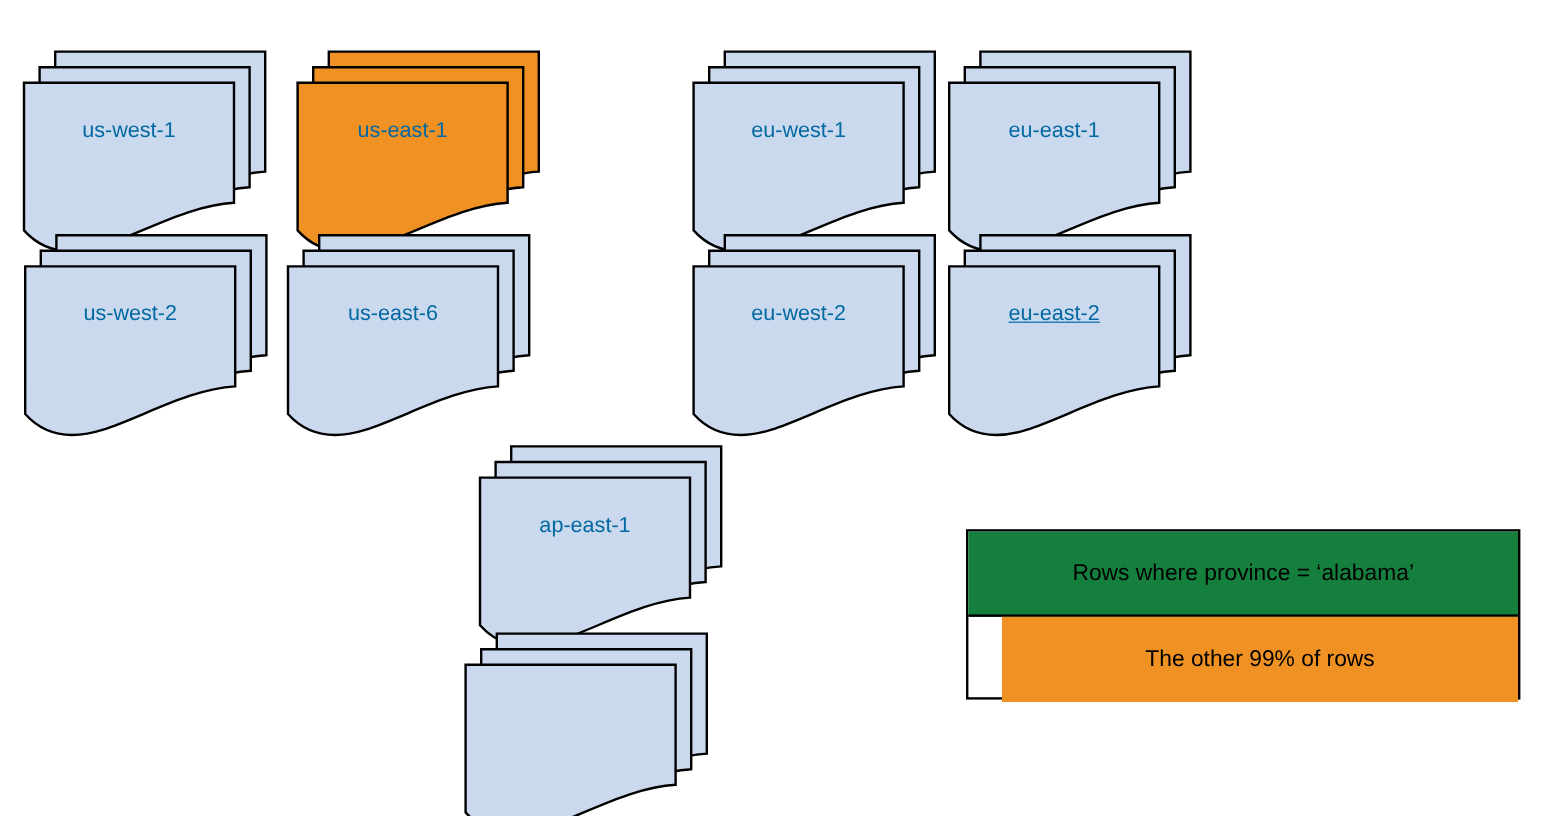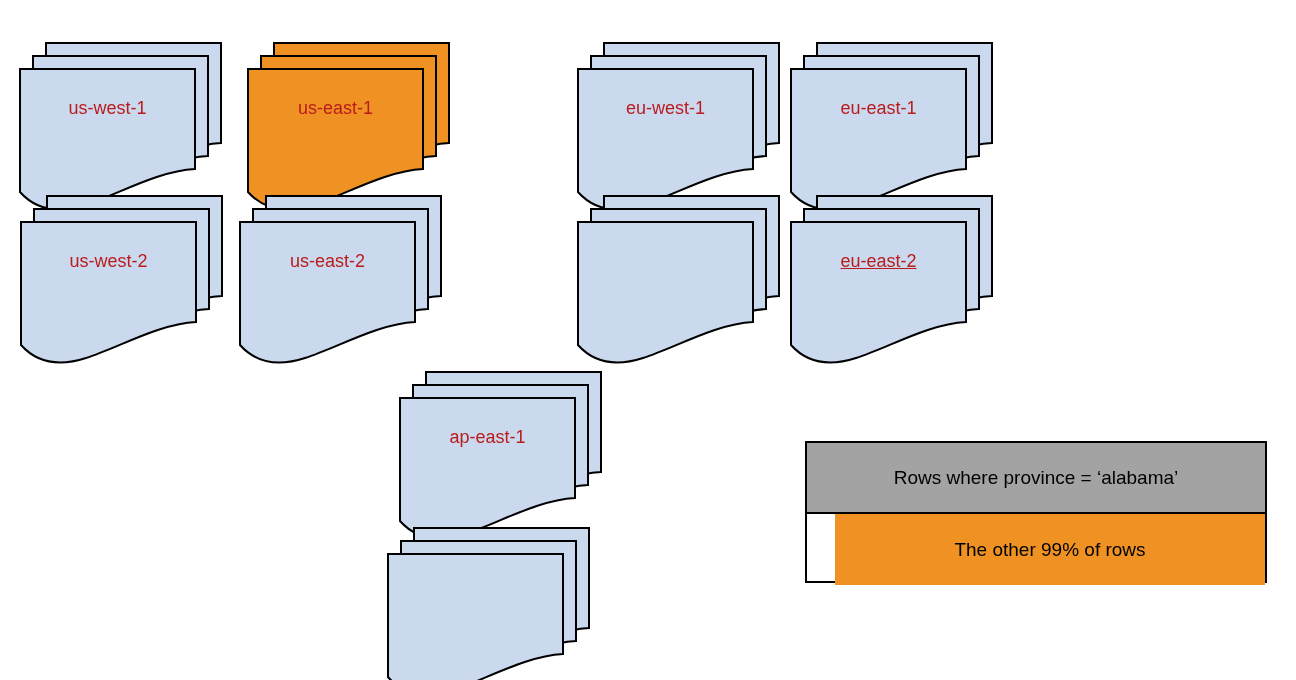--- a/index.html
+++ b/index.html
@@ -34,21 +34,21 @@
     overflow: visible;
   }
   .stack-label {
     position: absolute;
     left: 0;
     top: 0;
     width: 175px;
     text-align: center;
     font-family: "Liberation Sans", sans-serif;
     font-size: 18px;
-    color: #b91c1c;
+    color: #0369a1;
     white-space: nowrap;
     pointer-events: none;
     user-select: none;
   }
 
   
   .legend {
     position: absolute;
     border: 2px solid #000000;
     box-sizing: border-box;
@@ -110,28 +110,29 @@
         <path d="M 0 0 L 175 0 L 175 100 C 137 102 97 126 65 136 C 40 144 17 142 0 123 Z" fill="#cbd9ef" stroke="#000000" stroke-width="2" stroke-linejoin="miter"></path>
       </svg>
       <div class="stack-label" style="top: 55px;">us-west-2</div>
     </div>
     <div class="stack" style="left: 240px; top: 196px;">
       <svg width="240" height="160" viewBox="0 0 240 160" style="position: absolute; left: 0px; top: 26px;">
         <path d="M 26 -26 L 201 -26 L 201 74 C 163 76 123 100 91 110 C 66 118 43 116 26 97 Z" fill="#cbd9ef" stroke="#000000" stroke-width="2" stroke-linejoin="miter"></path>
         <path d="M 13 -13 L 188 -13 L 188 87 C 150 89 110 113 78 123 C 53 131 30 129 13 110 Z" fill="#cbd9ef" stroke="#000000" stroke-width="2" stroke-linejoin="miter"></path>
         <path d="M 0 0 L 175 0 L 175 100 C 137 102 97 126 65 136 C 40 144 17 142 0 123 Z" fill="#cbd9ef" stroke="#000000" stroke-width="2" stroke-linejoin="miter"></path>
       </svg>
-      <div class="stack-label" style="top: 55px;">us-east-2</div>
+      <div class="stack-label" style="top: 55px;">us-east-6</div>
     </div>
     <div class="stack" style="left: 578px; top: 196px;">
       <svg width="240" height="160" viewBox="0 0 240 160" style="position: absolute; left: 0px; top: 26px;">
         <path d="M 26 -26 L 201 -26 L 201 74 C 163 76 123 100 91 110 C 66 118 43 116 26 97 Z" fill="#cbd9ef" stroke="#000000" stroke-width="2" stroke-linejoin="miter"></path>
         <path d="M 13 -13 L 188 -13 L 188 87 C 150 89 110 113 78 123 C 53 131 30 129 13 110 Z" fill="#cbd9ef" stroke="#000000" stroke-width="2" stroke-linejoin="miter"></path>
         <path d="M 0 0 L 175 0 L 175 100 C 137 102 97 126 65 136 C 40 144 17 142 0 123 Z" fill="#cbd9ef" stroke="#000000" stroke-width="2" stroke-linejoin="miter"></path>
       </svg>
+      <div class="stack-label" style="top: 55px;">eu-west-2</div>
     </div>
     <div class="stack" style="left: 791px; top: 196px;">
       <svg width="240" height="160" viewBox="0 0 240 160" style="position: absolute; left: 0px; top: 26px;">
         <path d="M 26 -26 L 201 -26 L 201 74 C 163 76 123 100 91 110 C 66 118 43 116 26 97 Z" fill="#cbd9ef" stroke="#000000" stroke-width="2" stroke-linejoin="miter"></path>
         <path d="M 13 -13 L 188 -13 L 188 87 C 150 89 110 113 78 123 C 53 131 30 129 13 110 Z" fill="#cbd9ef" stroke="#000000" stroke-width="2" stroke-linejoin="miter"></path>
         <path d="M 0 0 L 175 0 L 175 100 C 137 102 97 126 65 136 C 40 144 17 142 0 123 Z" fill="#cbd9ef" stroke="#000000" stroke-width="2" stroke-linejoin="miter"></path>
       </svg>
       <div class="stack-label" style="top: 55px; text-decoration: underline;">eu-east-2</div>
     </div>
     <div class="stack" style="left: 400px; top: 372px;">
@@ -143,20 +144,20 @@
       <div class="stack-label" style="top: 55px;">ap-east-1</div>
     </div>
     <div class="stack" style="left: 388px; top: 528px;">
       <svg width="240" height="160" viewBox="0 0 240 160" style="position: absolute; left: 0px; top: 26px;">
         <path d="M 26 -26 L 201 -26 L 201 74 C 163 76 123 100 91 110 C 66 118 43 116 26 97 Z" fill="#cbd9ef" stroke="#000000" stroke-width="2" stroke-linejoin="miter"></path>
         <path d="M 13 -13 L 188 -13 L 188 87 C 150 89 110 113 78 123 C 53 131 30 129 13 110 Z" fill="#cbd9ef" stroke="#000000" stroke-width="2" stroke-linejoin="miter"></path>
         <path d="M 0 0 L 175 0 L 175 100 C 137 102 97 126 65 136 C 40 144 17 142 0 123 Z" fill="#cbd9ef" stroke="#000000" stroke-width="2" stroke-linejoin="miter"></path>
       </svg>
     </div>
     <div class="legend" style="left: 805px; top: 441px; width: 462px; height: 142px;">
-      <div class="legend-row top" style="height: 71px; background: #a3a3a3;">
+      <div class="legend-row top" style="height: 71px; background: #15803d;">
         <span>Rows where province = ‘alabama’</span>
       </div>
       <div class="legend-row" style="height: 71px; background: rgb(239, 146, 35); margin-left: 28px;">
         <span>The other 99% of rows</span>
       </div>
     </div>
   </div>
 
 </body></html>

